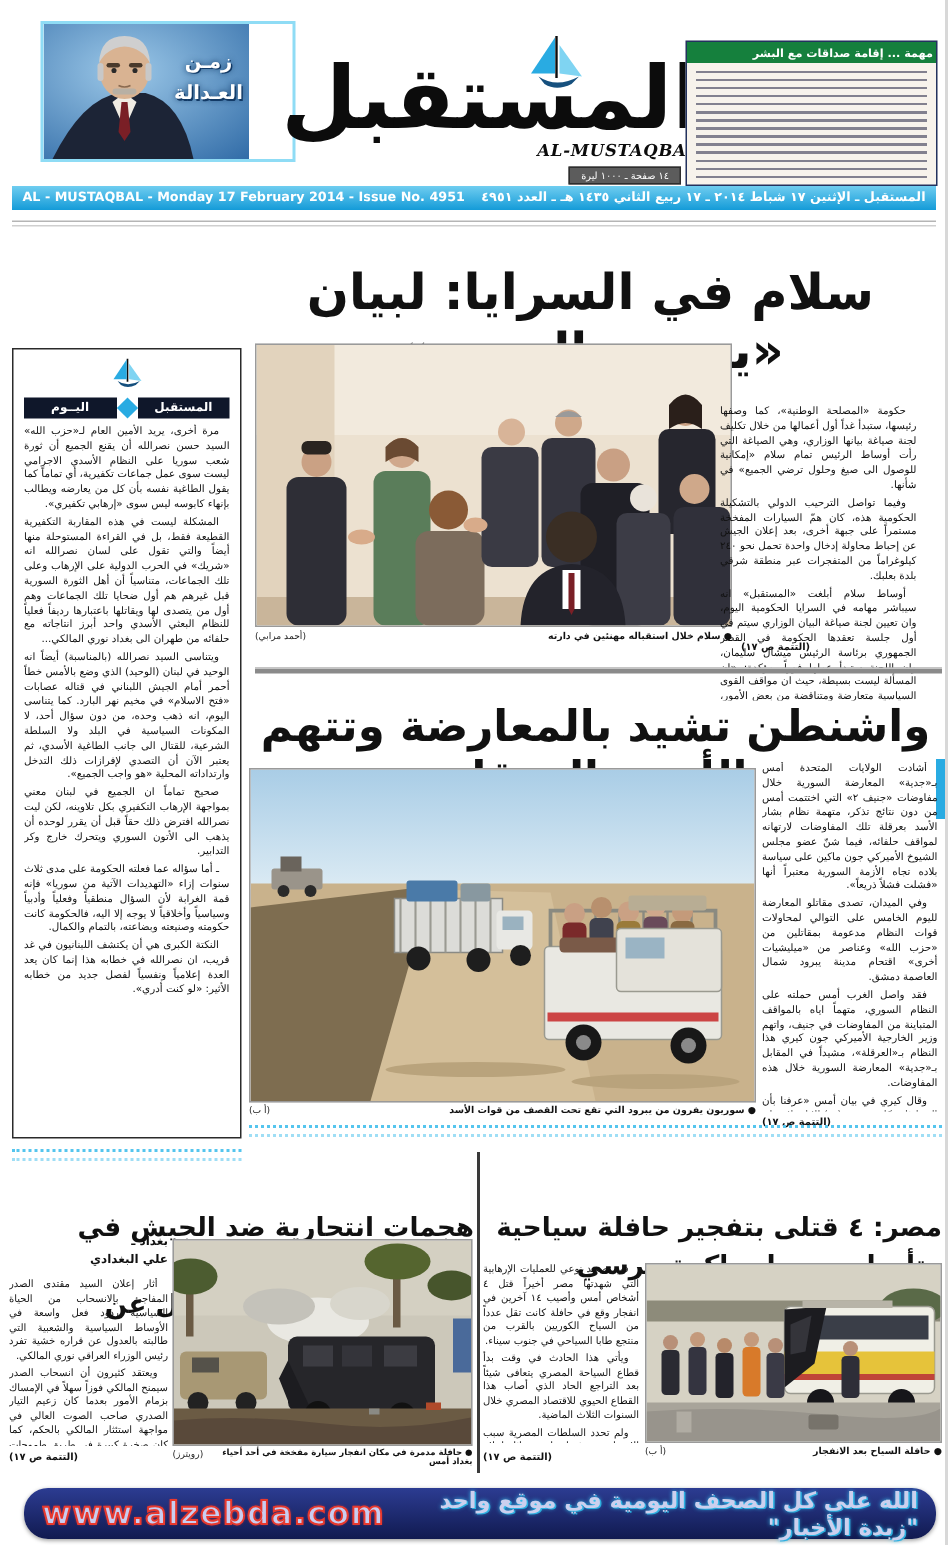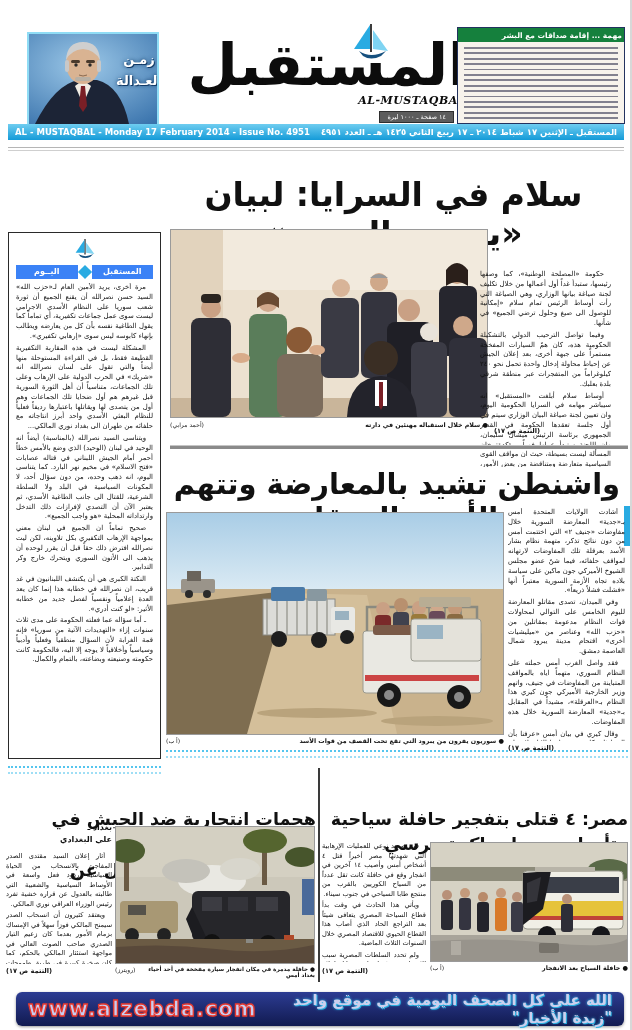--- a/index.html
+++ b/index.html
@@ -8,21 +8,21 @@
   .abs{position:absolute;}
   .ar{direction:rtl;}
   .ltr{direction:ltr;}
 
   
   .corner-box{left:457px;top:27px;width:168px;height:97px;border:1px solid #23325f;background:#f7f3ec;box-sizing:border-box;}
   .corner-head{background:#15803d;color:#fff;font-size:7.5px;font-weight:bold;padding:2.5px 2px;}
   .corner-lines{margin:5px 6px;height:74px;
      background:repeating-linear-gradient(180deg,#5b5b70 0px,#5b5b70 1.7px,transparent 1.7px,transparent 5.4px);
      opacity:.75;}
-  .hariri-box{left:27px;top:32px;width:132px;height:94px;border:2px solid #8fdcf5;box-sizing:border-box;overflow:hidden;}
+  .hariri-box{left:27px;top:14px;width:170px;height:94px;border:2px solid #8fdcf5;box-sizing:border-box;overflow:hidden;}
   .justice-text{position:absolute;top:16px;left:84px;width:52px;text-align:center;color:#fff;font-weight:bold;
      font-size:13px;line-height:1.6;text-shadow:1px 1px 0 #123a66,0 0 4px #123a66;}
   .logo-wrap{left:222px;top:26px;width:246px;height:98px;}
   .logo-ar{font-size:58px;font-weight:bold;line-height:1;text-align:center;color:#0c0c0c;margin-top:10px;
      letter-spacing:-2px;}
   .logo-sail{position:absolute;top:-4px;left:128px;}
   .logo-en{position:absolute;bottom:17px;right:2px;font-family:"DejaVu Serif",serif;font-style:italic;
      font-weight:bold;font-size:11px;letter-spacing:.5px;color:#0c0c0c;}
   .pages-box{position:absolute;bottom:1px;right:14px;background:#5c5c5c;color:#fff;font-size:6.5px;
      padding:1px 7px;border:1px solid #2e2e2e;}
@@ -51,21 +51,21 @@
   .lead-cont{left:494px;top:427px;}
   .syria-cont{left:508px;top:744px;}
   .iraq-cont{left:6px;top:967px;}
   .egypt-cont{left:322px;top:967px;}
 
   
   .opinion-box{left:8px;top:232px;width:153px;height:527px;border:1.5px solid #2a2a2a;box-sizing:border-box;
      padding:5px 7px;}
   .op-logo{text-align:center;margin-bottom:4px;}
   .op-bar{display:flex;direction:rtl;height:14px;margin-top:1px;}
-  .op-seg{background:#3b82f6;color:#fff;font-size:8px;font-weight:bold;line-height:14px;flex:1;text-align:center;}
+  .op-seg{background:#0f172a;color:#fff;font-size:8px;font-weight:bold;line-height:14px;flex:1;text-align:center;}
   .op-diamond{width:10px;height:10px;background:#29abe2;transform:rotate(45deg);margin:2px 2px;flex:0 0 10px;}
   .op-text{height:452px;overflow:hidden;font-size:6.9px;line-height:1.42;text-align:justify;}
 
   
   .photo{box-sizing:border-box;border:1px solid #9a9a9a;overflow:hidden;background:#ddd;}
   .lead-photo{left:170px;top:229px;width:318px;height:189px;}
   .truck-photo{left:166px;top:512px;width:338px;height:223px;}
   .iraq-photo{left:115px;top:826px;width:200px;height:138px;}
   .egypt-photo{left:430px;top:842px;width:198px;height:120px;}
   .cap-row{display:flex;direction:ltr;justify-content:space-between;align-items:flex-start;}
@@ -81,21 +81,21 @@
   .accent-bar{left:624px;top:506px;width:7px;height:40px;background:#29abe2;}
   .dotline{height:4px;border-top:2px dotted #55c5ee;border-bottom:2px dotted #9fdef5;}
   .dot1{left:166px;top:750px;width:462px;}
   .dot2{left:8px;top:766px;width:153px;}
   .divider-v{left:318px;top:768px;width:1.5px;height:214px;background:#3a3a3a;}
 
   
   .byline{left:8px;top:822px;width:104px;text-align:right;font-size:8px;font-weight:bold;line-height:1.5;}
 
   
-  .footer-banner{left:16px;top:992px;width:608px;height:34px;border-radius:6px;
+  .footer-banner{left:16px;top:992px;width:608px;height:34px;border-radius:16px;
      background:linear-gradient(180deg,#2c3c92,#111a50);display:flex;align-items:center;
      justify-content:space-between;padding:0 12px;box-sizing:border-box;direction:ltr;
      box-shadow:0 1px 3px rgba(0,0,0,.4);}
   .banner-url{font-size:21px;font-weight:bold;letter-spacing:1px;color:#c9cdf0;
      -webkit-text-stroke:1.3px #e8392e;text-shadow:0 0 2px #e8392e;}
   .banner-text{direction:rtl;font-size:15px;font-weight:bold;color:#ccd0ee;
      text-shadow:0 0 3px #35c3f0,1px 1px 0 #2aa8d8;}
 </style>
 </head>
 <body>
@@ -170,22 +170,22 @@
         <span class="op-seg">المستقبل</span>
         <span class="op-diamond"></span>
         <span class="op-seg">اليــوم</span>
       </div>
     </div>
     <div class="op-text">
         <p class="para">مرة أخرى، يريد الأمين العام لـ«حزب الله» السيد حسن نصرالله أن يقنع الجميع أن ثورة شعب سوريا على النظام الأسدي الاجرامي ليست سوى عمل جماعات تكفيرية، أي تماماً كما يقول الطاغية نفسه بأن كل من يعارضه ويطالب بإنهاء كابوسه ليس سوى «إرهابي تكفيري».</p>
         <p class="para">المشكلة ليست في هذه المقاربة التكفيرية القطيعة فقط، بل في القراءة المستوحلة منها أيضاً والتي تقول على لسان نصرالله انه «شريك» في الحرب الدولية على الإرهاب وعلى تلك الجماعات، متناسياً أن أهل الثورة السورية قبل غيرهم هم أول ضحايا تلك الجماعات وهم أول من يتصدى لها ويقاتلها باعتبارها رديفاً فعلياً للنظام البعثي الأسدي واحد أبرز انتاجاته مع حلفائه من طهران الى بغداد نوري المالكي...</p>
         <p class="para">ويتناسى السيد نصرالله (بالمناسبة) أيضاً انه الوحيد في لبنان (الوحيد) الذي وضع بالأمس خطاً أحمر أمام الجيش اللبناني في قتاله عصابات «فتح الاسلام» في مخيم نهر البارد. كما يتناسى اليوم، انه ذهب وحده، من دون سؤال أحد، لا المكونات السياسية في البلد ولا السلطة الشرعية، للقتال الى جانب الطاغية الأسدي، ثم يعتبر الآن أن التصدي لإفرازات ذلك التدخل وارتداداته المحلية «هو واجب الجميع».</p>
         <p class="para">صحيح تماماً ان الجميع في لبنان معني بمواجهة الإرهاب التكفيري بكل تلاوينه، لكن ليت نصرالله افترض ذلك حقاً قبل أن يقرر لوحده أن يذهب الى الأتون السوري ويتحرك خارج وكر التدابير.</p>
+        <p class="para">ـ أما سؤاله عما فعلته الحكومة على مدى ثلاث سنوات إزاء «التهديدات الآتية من سوريا» فإنه قمة الغرابة لأن السؤال منطقياً وفعلياً وأدبياً وسياسياً وأخلاقياً لا يوجه إلا اليه، فالحكومة كانت حكومته وصنيعته وبضاعته، بالتمام والكمال.</p>
         <p class="para">النكتة الكبرى هي أن يكتشف اللبنانيون في غد قريب، ان نصرالله في خطابه هذا إنما كان يعد العدة إعلامياً ونفسياً لفصل جديد من خطابه الأثير: «لو كنت أدري».</p>
-        <p class="para">ـ أما سؤاله عما فعلته الحكومة على مدى ثلاث سنوات إزاء «التهديدات الآتية من سوريا» فإنه قمة الغرابة لأن السؤال منطقياً وفعلياً وأدبياً وسياسياً وأخلاقياً لا يوجه إلا اليه، فالحكومة كانت حكومته وصنيعته وبضاعته، بالتمام والكمال.</p>
       </div>
   </div>
 
   <div class="abs photo lead-photo">
     <svg width="316" height="187" viewBox="0 0 316 187">
       <rect width="316" height="187" fill="#ece1d0"></rect>
       <rect width="316" height="60" fill="#f2eadd"></rect>
       <rect x="0" y="0" width="52" height="187" fill="#e2d3bd"></rect>
       <rect x="0" y="168" width="316" height="19" fill="#c9b59a"></rect>
 

